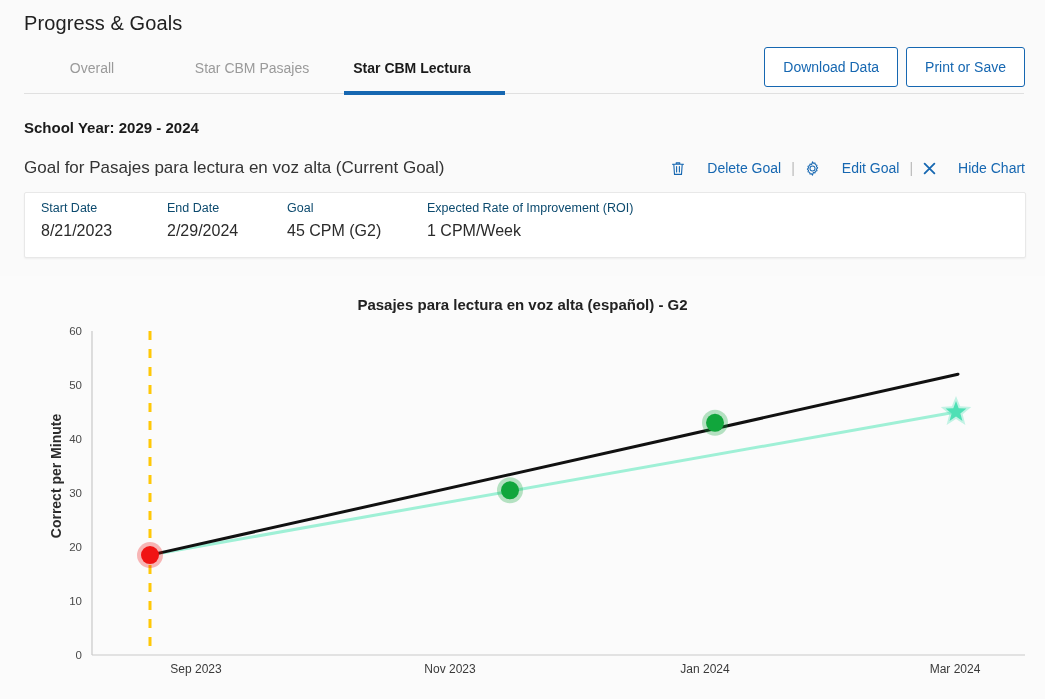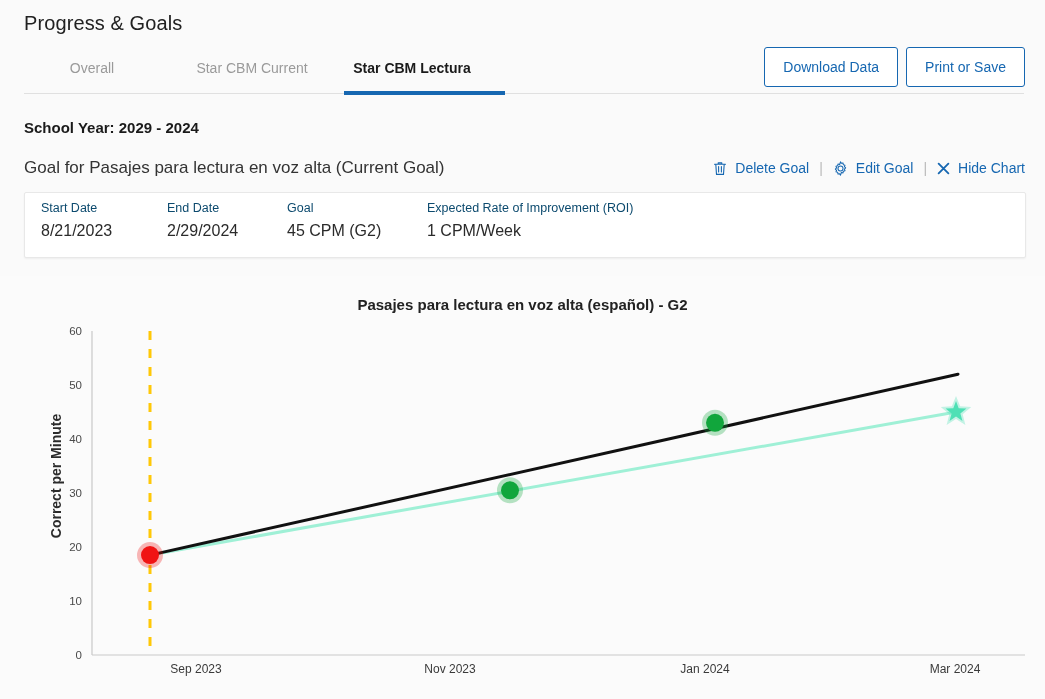--- a/index.html
+++ b/index.html
@@ -112,21 +112,21 @@
     right: 20px;
     top: 160px;
     display: flex;
     align-items: center;
     font-size: 14px;
     color: #1667b1;
   }
   .goal-action {
     display: flex;
     align-items: center;
-    gap: 8px;
+    gap: 22px;
     cursor: pointer;
     color: #1667b1;
   }
   .goal-sep {
     color: #b9b9b9;
     margin: 0 10px;
   }
   .icn { display: inline-block; line-height: 0; }
 
   
@@ -211,21 +211,21 @@
   }
 </style>
 </head>
 <body>
 
 <div class="page-title">Progress &amp; Goals</div>
 
 <div class="tabbar">
   <div class="tabs">
     <div class="tab t0">Overall</div>
-    <div class="tab t1">Star CBM Current</div>
+    <div class="tab t1">Star CBM Pasajes</div>
     <div class="tab t2">Star CBM Lectura</div>
   </div>
   <div class="tabbar-divider"></div>
   <div class="tab-underline"></div>
 </div>
 
 <div class="hdr-buttons">
   <button class="btn-outline">Download Data</button>
   <button class="btn-outline">Print or Save</button>
 </div>

